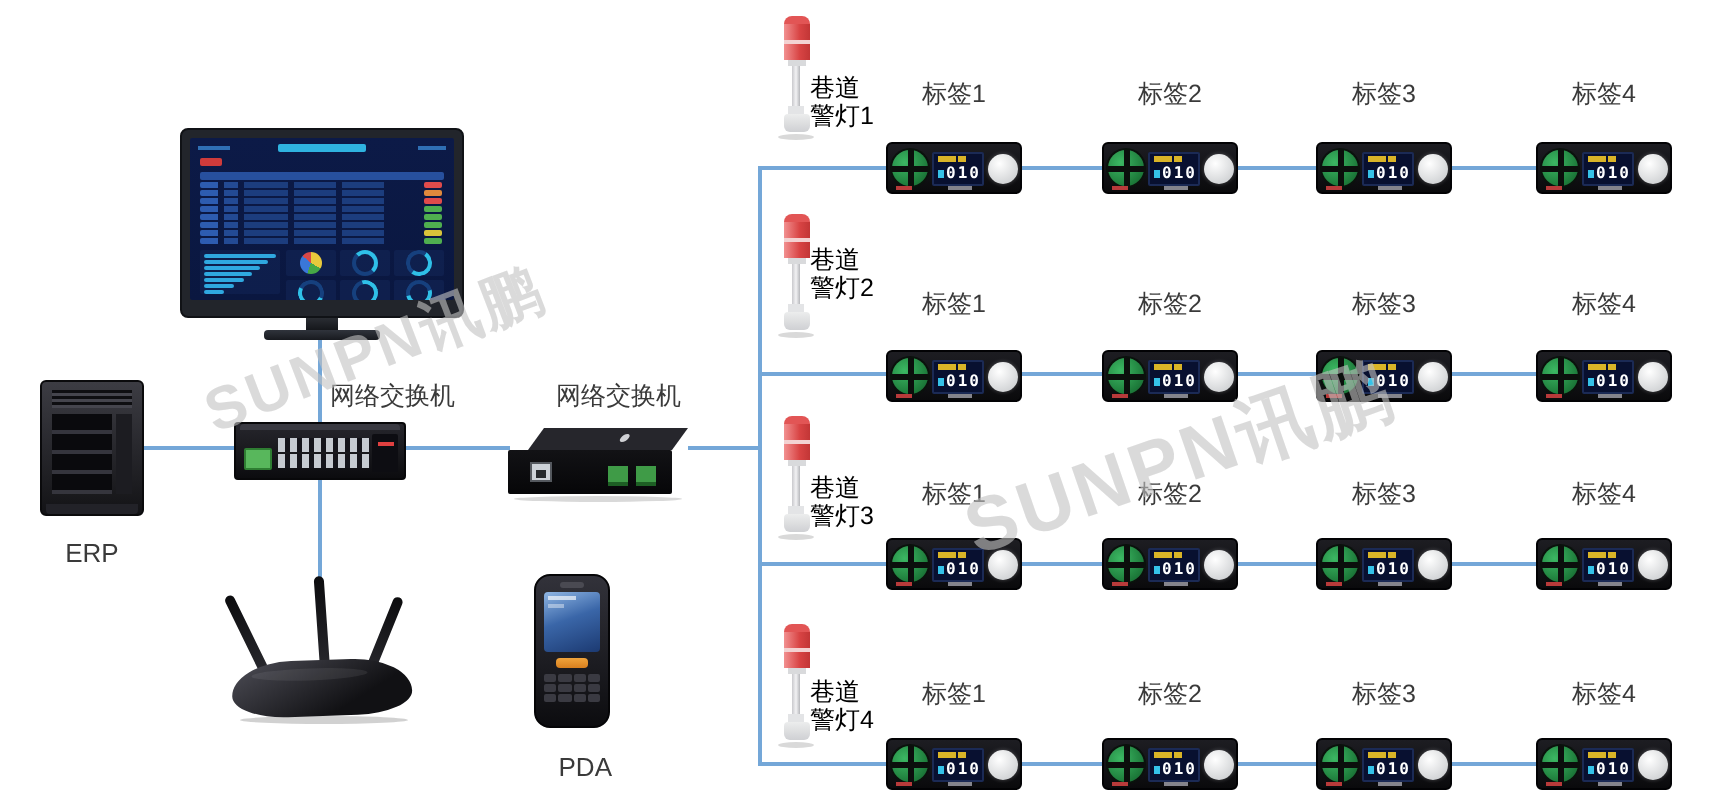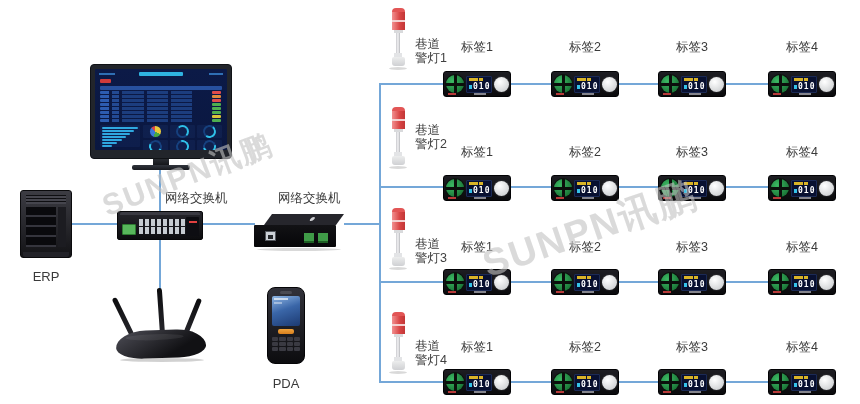--- a/index.html
+++ b/index.html
@@ -103,21 +103,21 @@
   
   .light{position:absolute;width:20px;height:64px;z-index:2;}
   .l-cap{width:13px;height:4px;background:#e25555;border-radius:4px 4px 0 0;margin:0 auto;}
   .l-seg{width:13px;height:8px;background:linear-gradient(90deg,#f29090,#d84444 60%,#c23636);margin:0 auto;}
   .l-gap{width:13px;height:2px;background:#f3d2d2;margin:0 auto;}
   .l-collar{width:9px;height:3px;background:#d9dadc;margin:0 auto;}
   .l-pole{width:4px;height:20px;background:linear-gradient(90deg,#c9c9cd,#f2f2f4,#b6b7bb);margin:0 auto;}
   .l-btop{width:8px;height:4px;background:#e3e4e6;margin:0 auto;}
   .l-base{width:13px;height:9px;background:linear-gradient(180deg,#eceded,#cfd0d3);border-radius:2px 2px 3px 3px;margin:0 auto;}
   .l-shadow{width:18px;height:3px;background:rgba(0,0,0,.15);border-radius:50%;margin:1px auto 0;}
-  .light-lbl{position:absolute;font-size:12.5px;line-height:14px;color:#404040;z-index:2;white-space:nowrap;margin-left:10px;}
+  .light-lbl{position:absolute;font-size:12.5px;line-height:14px;color:#000000;z-index:2;white-space:nowrap;}
 
   
   .tag-lbl{position:absolute;width:68px;text-align:center;font-size:12.5px;color:#3a3a3a;z-index:2;white-space:nowrap;}
   .tag{position:absolute;width:68px;height:26px;box-sizing:border-box;border:1px solid #020204;border-radius:3px;
        background:linear-gradient(180deg,#1d1d22,#0a0a0c);display:flex;align-items:center;gap:2px;padding:0 2px;z-index:2;}
   .cross{position:relative;width:18px;height:18px;border-radius:50%;flex:0 0 18px;
          background:radial-gradient(circle at 35% 35%,#3cb863,#1d7a3a 70%,#145c2a);box-shadow:0 0 0 1px #0a120c;}
   .cross:before{content:"";position:absolute;left:0;top:7.5px;width:18px;height:3px;background:#0b0f0c;}
   .cross:after{content:"";position:absolute;left:7.5px;top:0;width:3px;height:18px;background:#0b0f0c;}
   .disp{position:relative;width:26px;height:17px;flex:0 0 26px;background:#081030;border:1px solid #1b2a55;border-radius:1px;box-sizing:border-box;}
@@ -263,21 +263,21 @@
       <i class="p-key"></i>
         <i class="p-key"></i>
         <i class="p-key"></i>
         <i class="p-key"></i>
       <i class="p-key"></i>
         <i class="p-key"></i>
         <i class="p-key"></i>
         <i class="p-key"></i>
     </div>
   </div>
-  <div class="lbl ctr" style="left:266px;top:376px;width:40px;">PDA</div>
+  <div class="lbl ctr" style="left:266px;top:376px;width:40px;text-align:right;">PDA</div>
 
   <div class="cline" style="left:159px;top:169px;width:2px;height:44px;"></div>
   <div class="cline" style="left:72px;top:223px;width:46px;height:2px;"></div>
   <div class="cline" style="left:203px;top:223px;width:52px;height:2px;"></div>
   <div class="cline" style="left:159px;top:240px;width:2px;height:52px;"></div>
   <div class="cline" style="left:344px;top:223px;width:36px;height:2px;"></div>
   <div class="cline" style="left:379px;top:83px;width:2px;height:300px;"></div>
 
   <div class="wm" style="left:98px;top:155px;font-size:30px;">SUNPN讯鹏</div>
   <div class="wm" style="left:478px;top:204px;font-size:38px;transform:rotate(-19deg);">SUNPN讯鹏</div>

